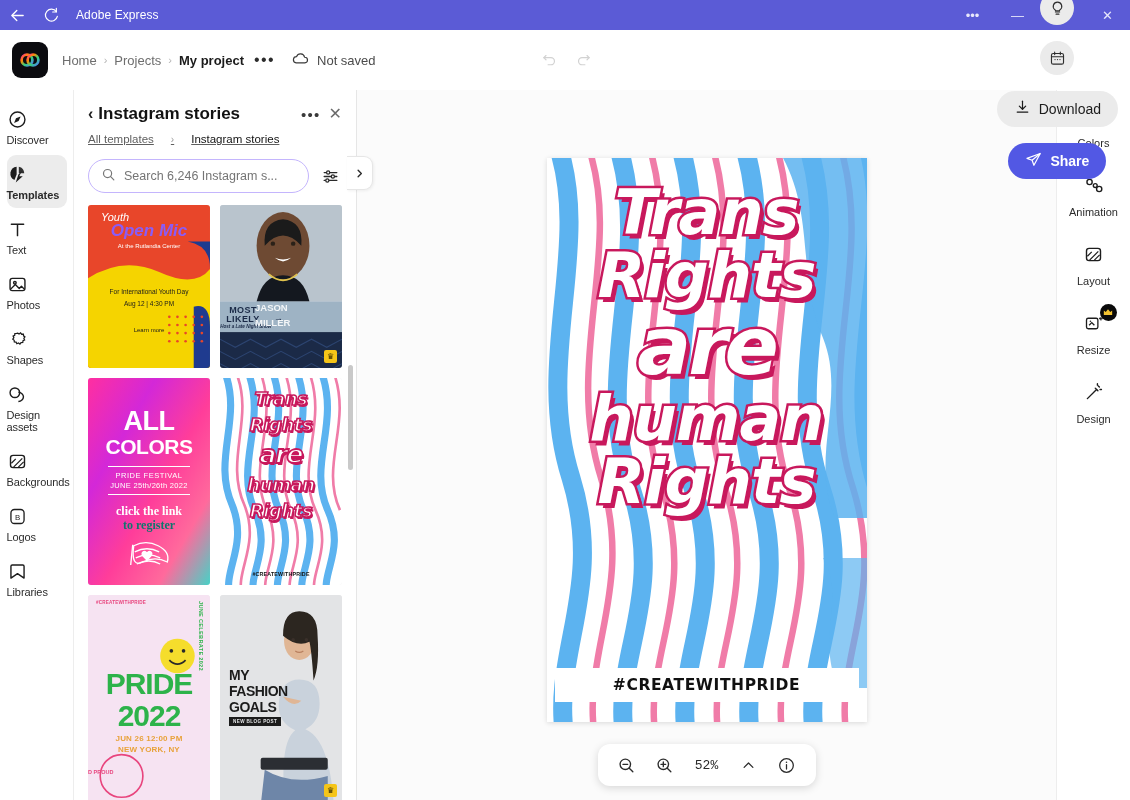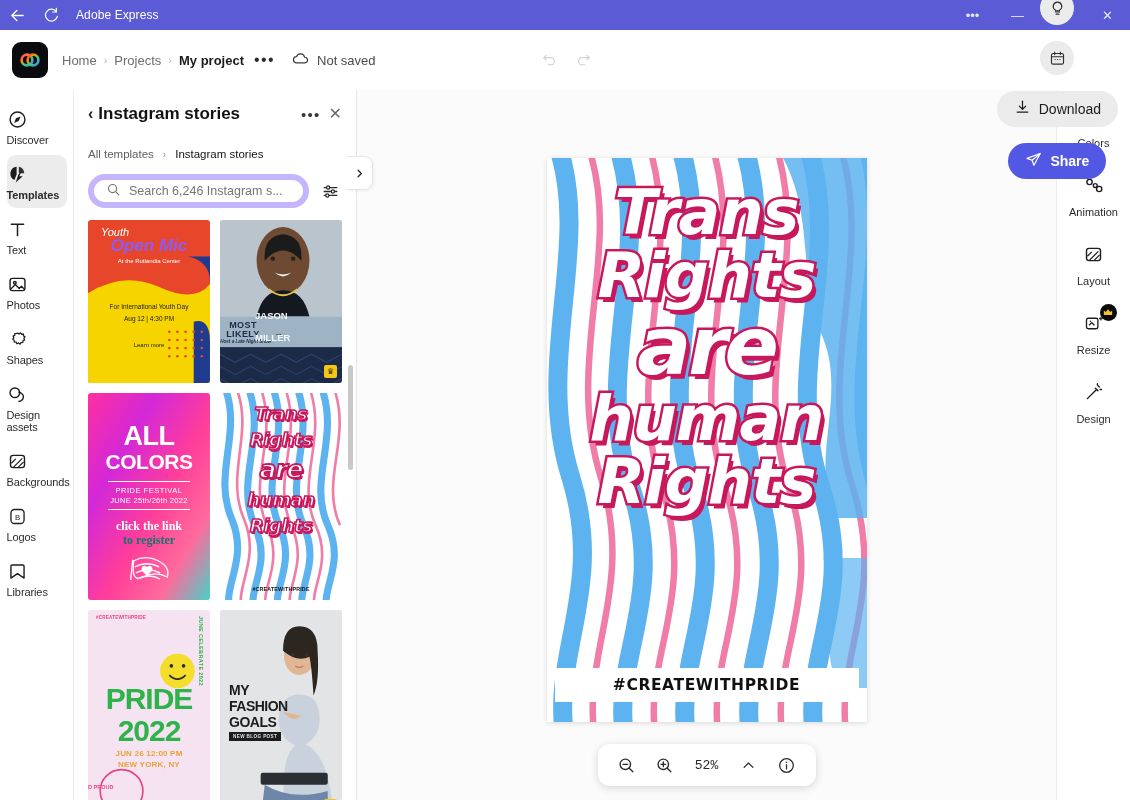--- a/index.html
+++ b/index.html
@@ -68,26 +68,26 @@
     width: 283px; flex: 0 0 283px; background: #fff; border-right: 1px solid #e6e6e6;
     display: flex; flex-direction: column; position: relative;
   }
   .panel-head { padding: 14px 14px 0 14px; }
   .panel-title-row { display: flex; align-items: center; }
   .back-chev { font-size: 16px; color: #1b1b1b; margin-right: 5px; cursor: pointer; font-weight: bold; }
   .panel-title { font-size: 17px; font-weight: bold; color: #121212; }
   .panel-head-actions { margin-left: auto; display: flex; align-items: center; gap: 8px; }
   .p-dots { font-size: 15px; color: #3a3a3a; letter-spacing: 1.3px; cursor: pointer; }
   .p-close { font-size: 16px; color: #6a6a6a; cursor: pointer; line-height: 1; }
-  .breadcrumb2 { display: flex; align-items: center; gap: 9px; font-size: 11.5px; color: #5e5e5e; margin-top: 24px; }
+  .breadcrumb2 { display: flex; align-items: center; gap: 17px; font-size: 11.5px; color: #5e5e5e; margin-top: 9px; text-decoration: underline; }
   .breadcrumb2 .b-cur { color: #131313; }
   .breadcrumb2 .b-sep { color: #9a9a9a; font-size: 10px; }
   .searchrow { display: flex; align-items: center; gap: 9px; margin-top: 14px; }
   .searchbox {
-    flex: 1 1 auto; height: 34px; border: 6px solid #c4b5fd; border-radius: 17px;
+    flex: 1 1 auto; height: 34px; border: 1px solid #c4b5fd; border-radius: 17px;
     display: flex; align-items: center; padding: 0 12px; gap: 8px; background: #fff;
   }
   .searchbox input {
     border: 0; outline: 0; font-size: 12.5px; color: #6d6d6d; width: 100%;
     font-family: "Liberation Sans", sans-serif; background: transparent;
   }
   .filter-btn { width: 24px; height: 24px; display: flex; align-items: center; justify-content: center; cursor: pointer; }
 
   .grid-wrap { flex: 1 1 auto; overflow: hidden; padding: 12px 14px 0 14px; position: relative; }
   .grid { display: grid; grid-template-columns: 1fr 1fr; gap: 10px; }
@@ -462,21 +462,21 @@
               <g stroke="#2c4470" stroke-width="1" fill="none">
                 <path d="M0 132 l15 8 l15-8 l15 8 l15-8 l15 8 l15-8 l15 8 l15-8"></path>
                 <path d="M0 144 l15 8 l15-8 l15 8 l15-8 l15 8 l15-8 l15 8 l15-8"></path>
                 <path d="M0 156 l15 8 l15-8 l15 8 l15-8 l15 8 l15-8 l15 8 l15-8"></path>
               </g>
             </svg>
             <div class="tt" style="top:100px;font-size:9px;font-weight:bold;color:#1b2a47;left:-38px;width:100%;letter-spacing:.4px;">MOST</div>
             <div class="tt" style="top:109px;font-size:9px;font-weight:bold;color:#1b2a47;left:-38px;width:100%;letter-spacing:.4px;">LIKELY</div>
             <div class="tt" style="top:119px;font-size:4.6px;font-style:italic;font-weight:bold;color:#1b2a47;left:-38px;width:100%;">to Host a Late Night Show</div>
             <div style="position:absolute;left:54px;top:108px;font-size:9px;color:#1b2a47;">→</div>
-            <div class="tt" style="top:90px;font-size:9.5px;font-weight:bold;color:#f3f6f8;left:35px;width:100%;text-align:left;">JASON</div>
+            <div class="tt" style="top:97px;font-size:9.5px;font-weight:bold;color:#f3f6f8;left:35px;width:100%;text-align:left;">JASON</div>
             <div class="tt" style="top:112px;font-size:9.5px;font-weight:bold;color:#f3f6f8;left:35px;width:100%;text-align:left;">MILLER</div>
             <div class="crown-badge">♛</div>
           </div>
 
           <div class="thumb r2">
             <svg class="t-abs" viewBox="0 0 120 207" preserveAspectRatio="none">
               <defs>
                 <linearGradient id="pg" x1="0" y1="0" x2="1" y2="1">
                   <stop offset="0%" stop-color="#ff2fa0"></stop>
                     <stop offset="28%" stop-color="#d328d8"></stop>

